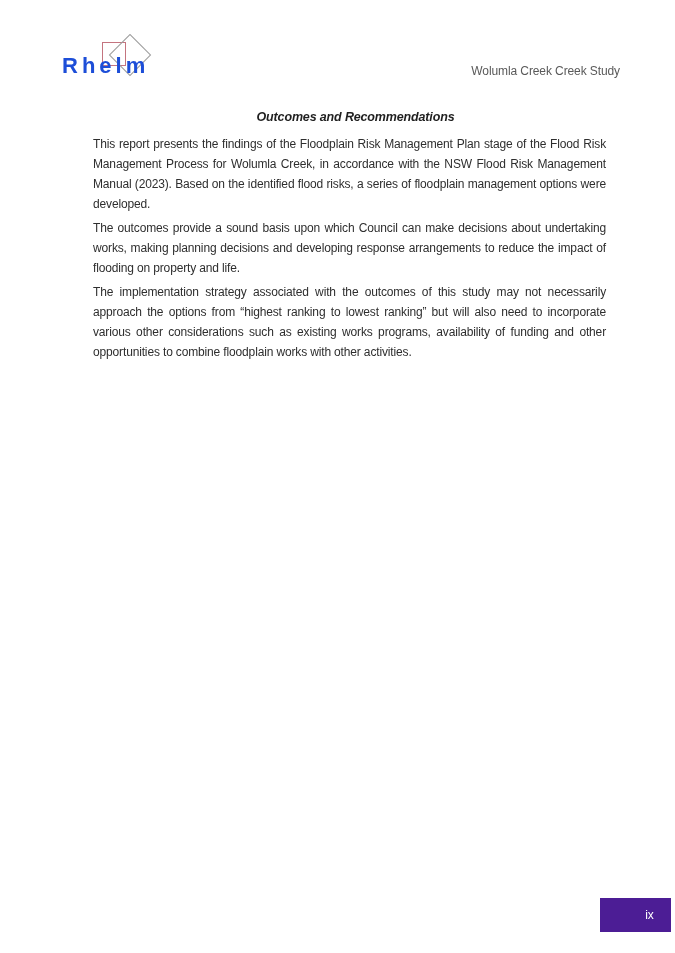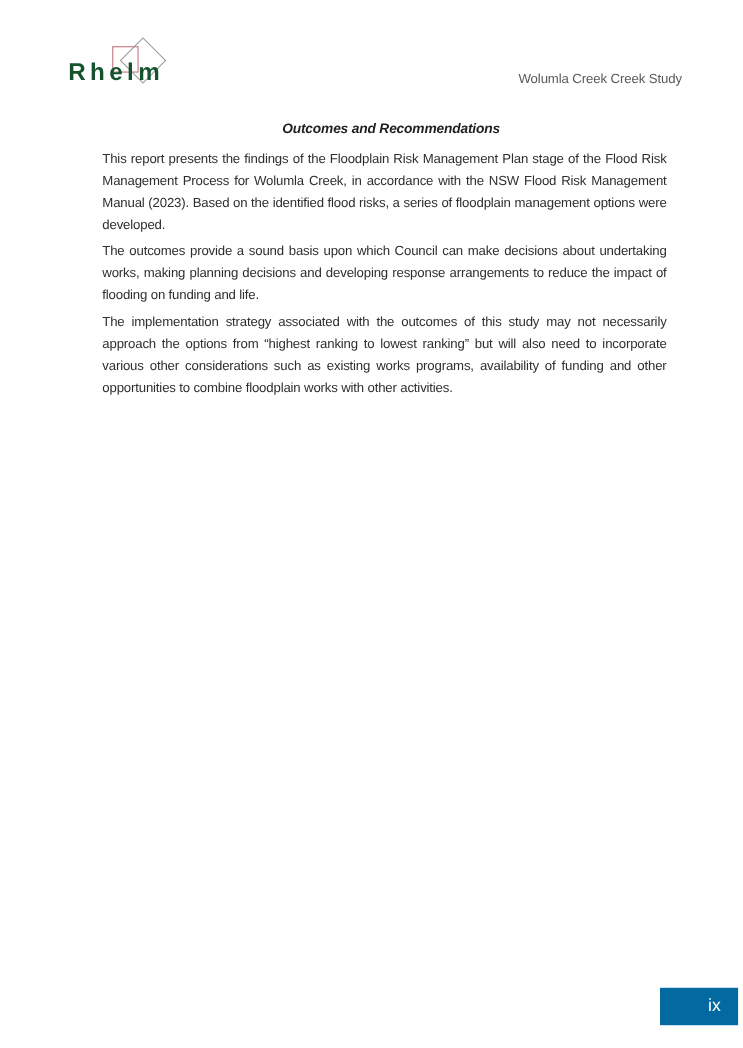--- a/index.html
+++ b/index.html
@@ -43,21 +43,21 @@
     z-index: 1;
   }
   .logo-wordmark {
     position: absolute;
     left: 5px;
     top: 27px;
     font-size: 22px;
     line-height: 22px;
     font-weight: bold;
     letter-spacing: 4px;
-    color: #14532d;
+    color: #1d4ed8;
     z-index: 2;
     white-space: nowrap;
   }
   .doc-title {
     position: absolute;
     top: 64px;
     right: 55px;
     font-size: 12px;
     line-height: 14px;
     color: #595959;
@@ -89,23 +89,23 @@
     margin: 0 12px 4px 0;
   }
 
   
   .page-number-badge {
     position: absolute;
     left: 600px;
     top: 898px;
     width: 71px;
     height: 34px;
-    background: #0369a1;
+    background: #4c1d95;
     color: #ffffff;
-    font-size: 16px;
+    font-size: 12px;
     display: flex;
     align-items: center;
     justify-content: center;
     padding-left: 28px;
   }
 </style>
 </head>
 <body>
 
 <div class="page">
@@ -114,21 +114,21 @@
     <span class="logo-square"></span>
     <span class="logo-diamond"></span>
     <span class="logo-wordmark">Rhelm</span>
   </div>
 
   <div class="doc-title">Wolumla Creek Creek Study</div>
 
   <div class="content">
     <h1 class="section-heading">Outcomes and Recommendations</h1>
     <p>This report presents the findings of the Floodplain Risk Management Plan stage of the Flood Risk Management Process for Wolumla Creek, in accordance with the NSW Flood Risk Management Manual (2023). Based on the identified flood risks, a series of floodplain management options were developed.</p>
-    <p>The outcomes provide a sound basis upon which Council can make decisions about undertaking works, making planning decisions and developing response arrangements to reduce the impact of flooding on funding and life.</p>
+    <p>The outcomes provide a sound basis upon which Council can make decisions about undertaking works, making planning decisions and developing response arrangements to reduce the impact of flooding on property and life.</p>
     <p>The implementation strategy associated with the outcomes of this study may not necessarily approach the options from “highest ranking to lowest ranking” but will also need to incorporate various other considerations such as existing works programs, availability of funding and other opportunities to combine floodplain works with other activities.</p>
   </div>
 
   <div class="page-number-badge">
     <span>ix</span>
   </div>
 
 </div>
 
 </body></html>

